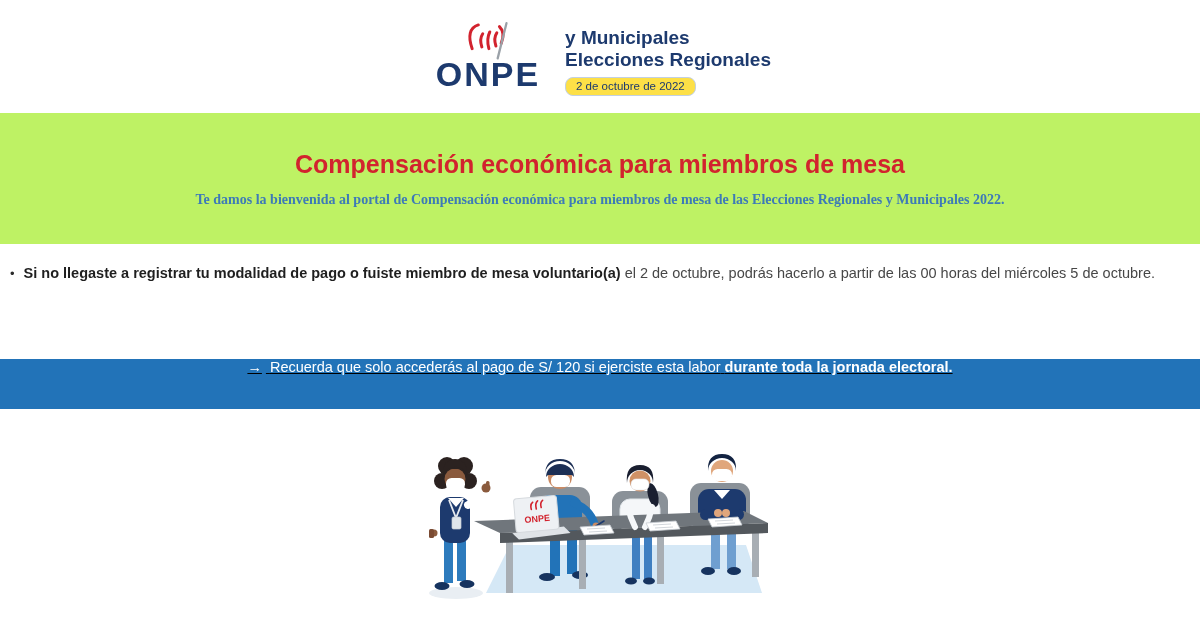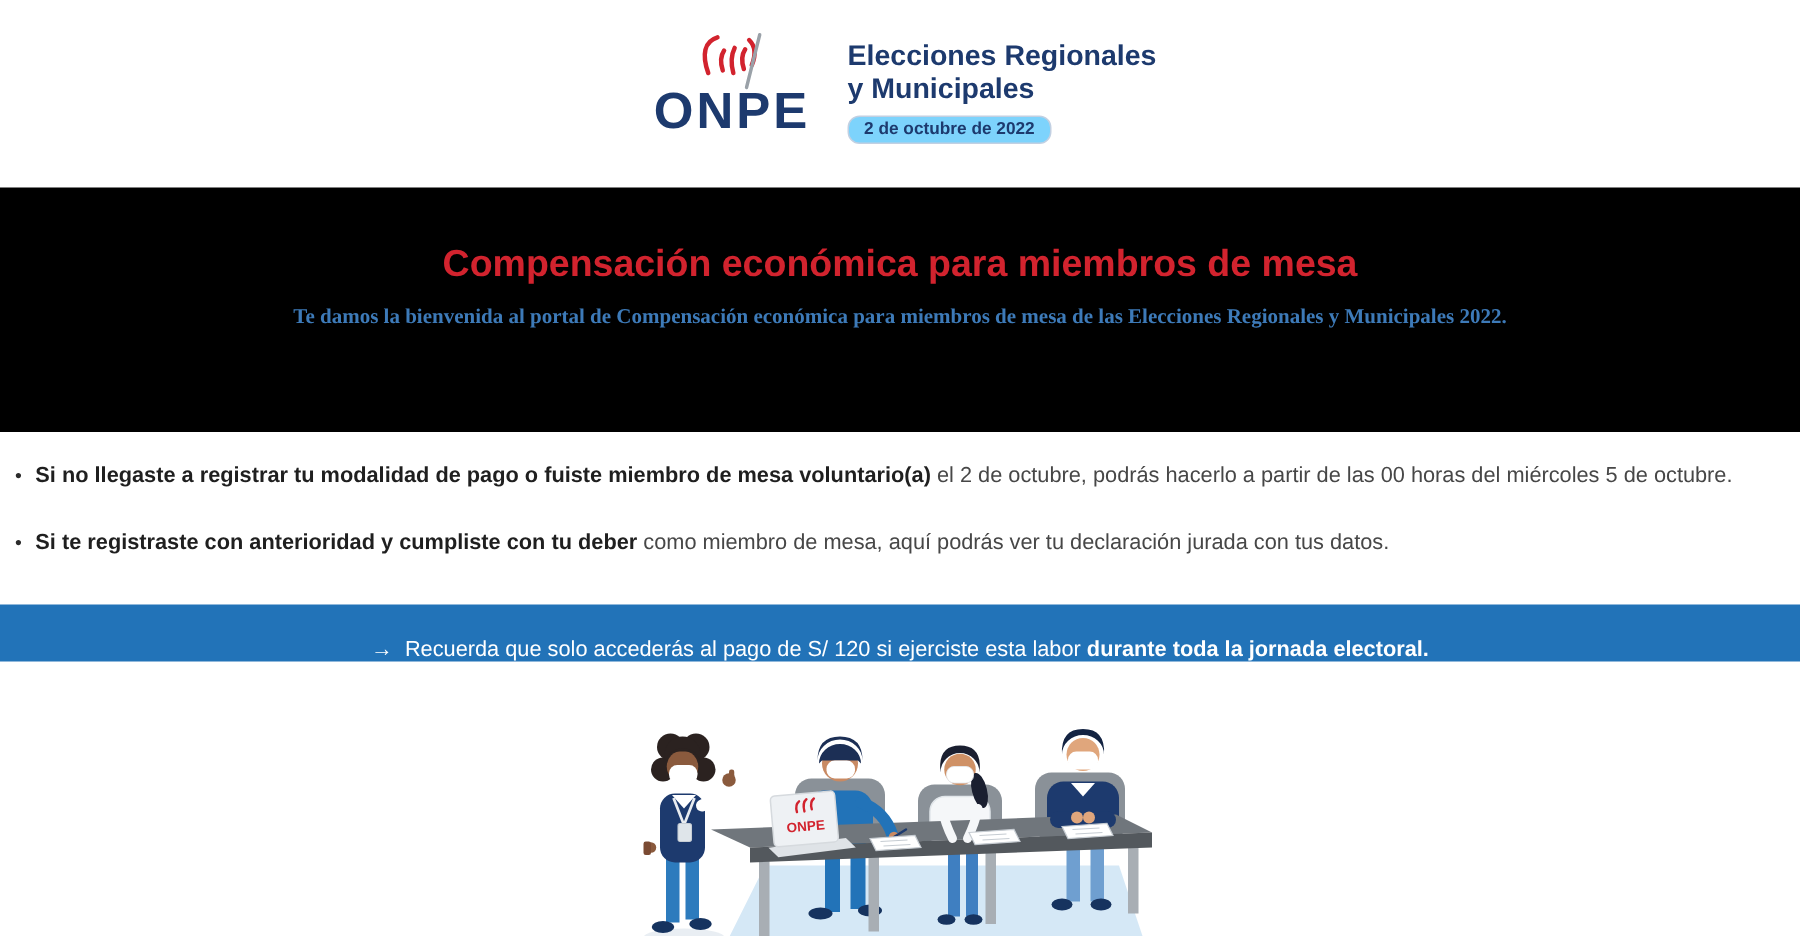--- a/index.html
+++ b/index.html
@@ -11,33 +11,33 @@
   
   .site-header{height:113px;display:flex;align-items:center;justify-content:center;background:#fff;}
   .brand{display:flex;align-items:flex-start;gap:18px;cursor:pointer;}
   .logo{display:flex;flex-direction:column;align-items:center;width:118px;}
   .logo svg{height:44px;margin-bottom:-4px;}
   .logo-text{font-size:34px;font-weight:bold;color:#1d3a6e;letter-spacing:2px;line-height:1;}
   .title-block{padding-top:10px;}
   .title-line{color:#1d3a6e;font-weight:bold;font-size:19px;line-height:1.18;}
   .date-badge{
     display:inline-block;margin-top:6px;border:1.5px solid #c2d0e2;border-radius:8px;
-    padding:2px 10px 3px;color:#1d3a6e;font-weight:bold;font-size:11.5px;background:#7dd3fc;
+    padding:2px 10px 3px;color:#1d3a6e;font-weight:normal;font-size:11.5px;background:#fde047;
   }
   
-  .hero{background:#000000;height:163px;box-sizing:border-box;padding-top:37px;text-align:center;margin-top:12px;}
+  .hero{background:#bef264;height:131px;box-sizing:border-box;padding-top:37px;text-align:center;}
   .hero-title{margin:0;color:#d2232e;font-size:25px;font-weight:bold;}
   .hero-subtitle{margin:13px 0 0;color:#3d7ab8;font-size:14px;font-weight:bold;font-family:Liberation Serif, serif;}
   
   .bullets{box-sizing:border-box;height:115px;padding:20px 10px 0;}
   .bullet{font-size:14.5px;color:#474747;line-height:18px;margin-bottom:27px;white-space:nowrap;}
   .bullet .dot{color:#2b2b2b;margin-right:9px;font-size:13px;}
   .bullet b{color:#1f1f1f;}
   
-  .notice{height:38px;background:#2273b8;display:flex;align-items:flex-end;justify-content:center;}
+  .notice{height:50px;background:#2273b8;display:flex;align-items:flex-start;justify-content:center;text-decoration:underline;}
   .notice-inner{color:#ffffff;font-size:14.5px;}
   .notice-inner .arrow{font-weight:bold;margin-right:4px;}
   
   .illustration-wrap{height:231px;box-sizing:border-box;padding-top:32px;display:flex;justify-content:center;}
 </style>
 </head>
 <body>
 
 <header class="site-header">
   <div class="brand">
@@ -48,38 +48,35 @@
           <path d="M23,34 q-3,-9 1,-15" stroke="#d2232e" stroke-width="3.4"></path>
           <path d="M31,36 q-3,-11 1,-19" stroke="#d2232e" stroke-width="3.4"></path>
           <path d="M39,33 q-3,-9 1,-15" stroke="#d2232e" stroke-width="3.4"></path>
           <path d="M45,30 q5,-12 -2,-19" stroke="#d2232e" stroke-width="3.4"></path>
           <line x1="51" y1="7" x2="41" y2="47" stroke="#9aa1a8" stroke-width="2.6"></line>
         </g>
       </svg>
       <div class="logo-text">ONPE</div>
     </div>
     <div class="title-block">
+      <div class="title-line">y Municipales</div>
       <div class="title-line">Elecciones Regionales</div>
-      <div class="title-line">y Municipales</div>
       <div class="date-badge">2 de octubre de 2022</div>
     </div>
   </div>
 </header>
 
 <section class="hero">
   <h1 class="hero-title">Compensación económica para miembros de mesa</h1>
   <p class="hero-subtitle">Te damos la bienvenida al portal de Compensación económica para miembros de mesa de las Elecciones Regionales y Municipales 2022.</p>
 </section>
 
 <section class="bullets">
   <div class="bullet">
     <span class="dot">•</span><b>Si no llegaste a registrar tu modalidad de pago o fuiste miembro de mesa voluntario(a)</b><span> el 2 de octubre, podrás hacerlo a partir de las 00 horas del miércoles 5 de octubre.</span>
-  </div>
-  <div class="bullet">
-    <span class="dot">•</span><b>Si te registraste con anterioridad y cumpliste con tu deber</b><span> como miembro de mesa, aquí podrás ver tu declaración jurada con tus datos.</span>
   </div>
 </section>
 
 <div class="notice">
   <div class="notice-inner">
     <span class="arrow">→</span>
     <span>Recuerda que solo accederás al pago de S/ 120 si ejerciste esta labor</span>
     <b>durante toda la jornada electoral.</b>
   </div>
 </div>

